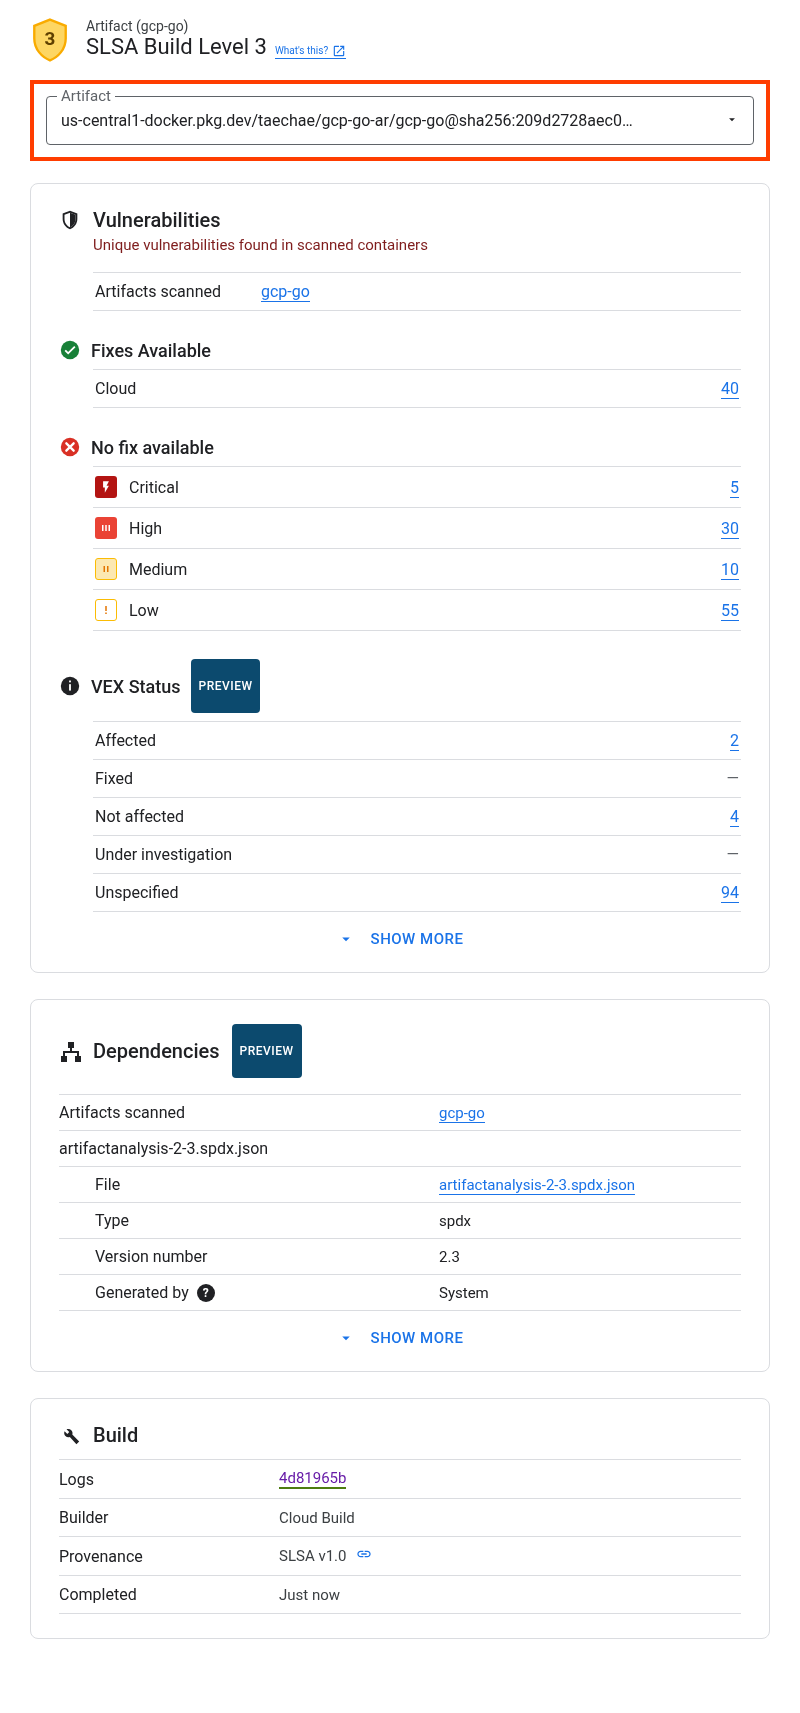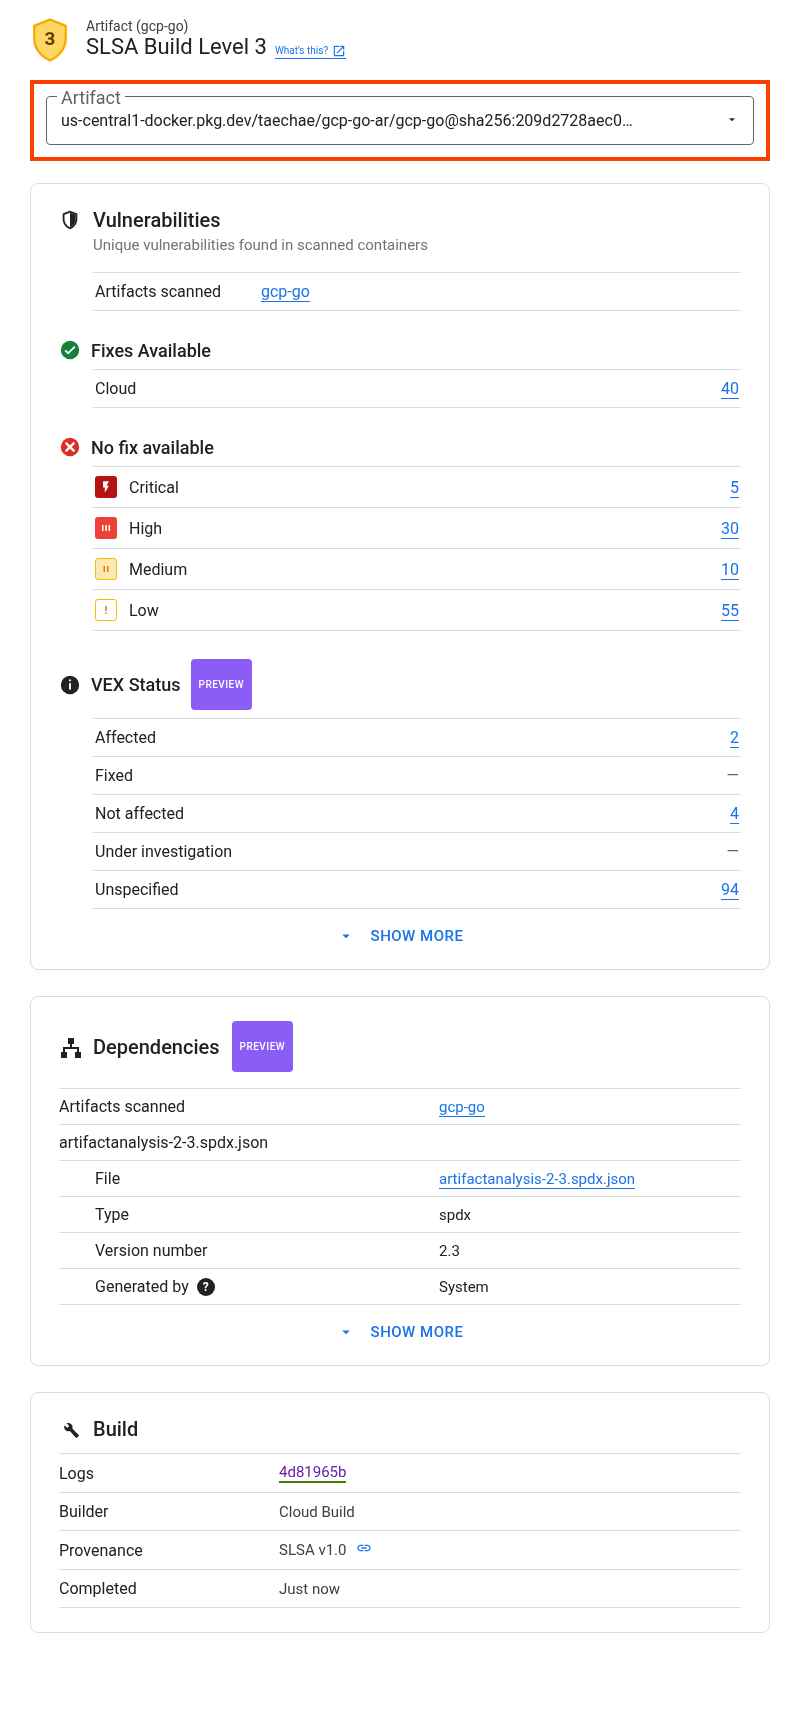--- a/index.html
+++ b/index.html
@@ -57,21 +57,21 @@
   border-radius: 4px;
   padding: 14px 40px 14px 14px;
   font-size: 16px;
   cursor: pointer;
 }
 .artifact-dropdown-label {
   position: absolute;
   top: -10px; left: 10px;
   background: #fff;
   padding: 0 4px;
-  font-size: 18px;
+  font-size: 15px;
   color: #5f6368;
 }
 .artifact-dropdown-caret {
   position: absolute;
   right: 14px; top: 50%;
   transform: translateY(-50%);
 }
 .card {
   border: 1px solid #dadce0;
   border-radius: 8px;
@@ -83,28 +83,28 @@
   align-items: center;
   gap: 12px;
   margin-bottom: 4px;
 }
 .section-header h2 {
   font-size: 20px;
   font-weight: 500;
 }
 .section-sub {
   font-size: 15px;
-  color: #737373;
+  color: #7f1d1d;
   margin-left: 34px;
   margin-bottom: 18px;
 }
 .preview-badge {
-  background: #8b5cf6;
+  background: #0c4a6e;
   color: #fff;
-  font-size: 10px;
+  font-size: 12px;
   font-weight: 500;
   padding: 20px 8px;
   border-radius: 4px;
   letter-spacing: 0.5px;
 }
 .sub-section {
   margin-left: 0;
   margin-top: 28px;
 }
 .sub-section-header {

